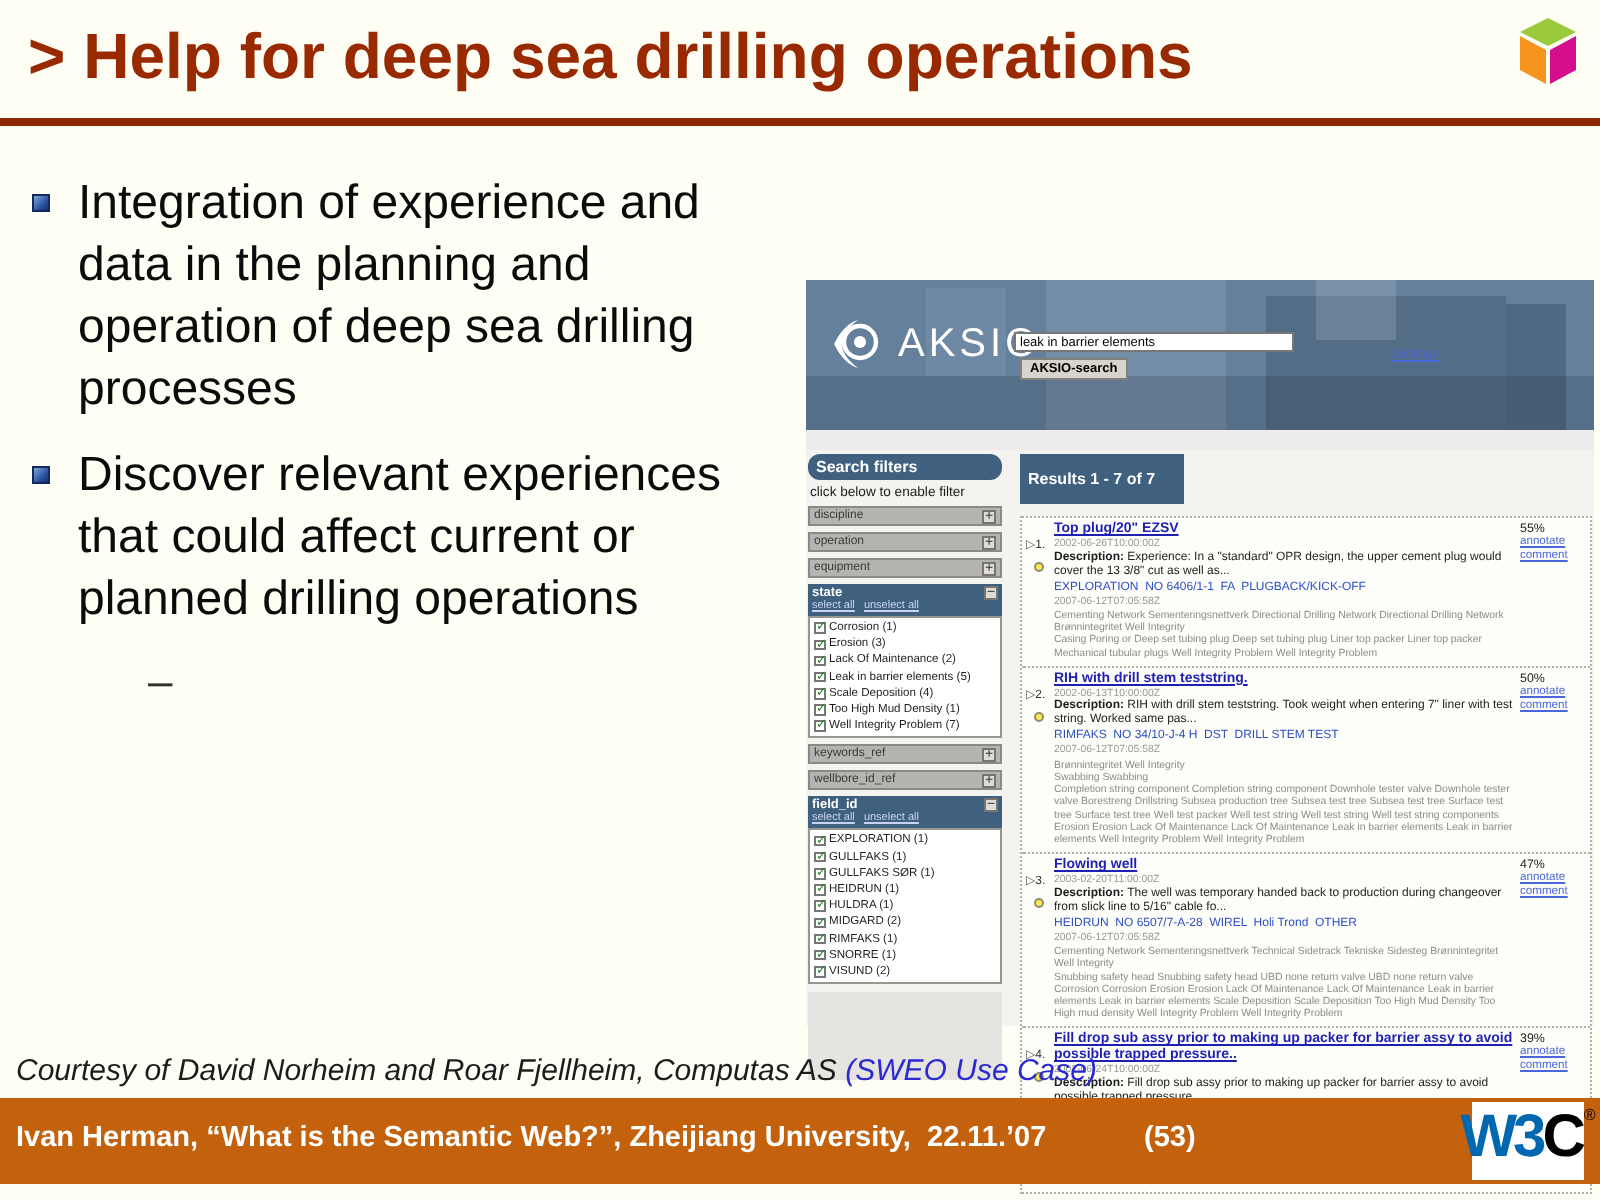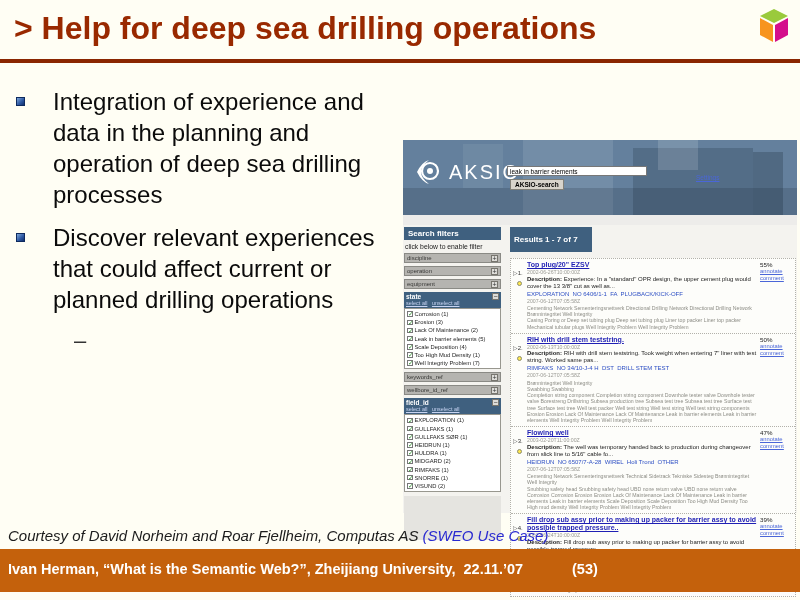--- a/index.html
+++ b/index.html
@@ -6,21 +6,21 @@
   body { width:800px; height:600px; font-family:"Liberation Sans", sans-serif; }
   .slide { position:relative; width:800px; height:600px; background:#fffef4; overflow:hidden; }
 
   
   .title { position:absolute; left:14px; top:10px; font-size:32px; font-weight:bold; color:#992900; }
   .title-rule { position:absolute; left:0; top:59px; width:800px; height:4px; background:#8a2600; }
   .cube-logo { position:absolute; right:10px; top:8px; width:32px; height:36px; }
 
   
   .bullets { position:absolute; left:12px; top:86px; width:392px; }
-  .bullet { display:flex; margin-bottom:12px;gap:14px; }
+  .bullet { display:flex; margin-bottom:12px; }
   .bullet-marker { flex:none; width:9px; height:9px; margin:11px 14px 0 4px;
     background:linear-gradient(135deg,#7fa8d9 0%,#2a55a0 60%,#12306b 100%); border:1px solid #0e2a5e; }
   .bullet-text { font-size:24px; line-height:31px; color:#0b0b0b; width:355px; }
   .sub-bullet { display:flex; margin:2px 0 0 62px; }
   .sub-marker { flex:none; font-size:22px; color:#333; margin:0 10px 0 0; line-height:28px; }
   .sub-text { font-size:22px; line-height:28px; color:#0b0b0b; width:258px; }
 
   
   .shot { position:absolute; left:403px; top:140px; width:394px; height:373px; background:#f4f3ef; }
 
@@ -37,21 +37,21 @@
   .aksio-name { color:#fff; font-size:20px; letter-spacing:2px; margin-left:4px; }
   .search-input { position:absolute; left:104px; top:26px; width:140px; height:10px; border:1px solid #777;
     background:#fff; font-size:6.5px; padding:0 2px; font-family:"Liberation Sans", sans-serif; }
   .search-btn { position:absolute; left:107px; top:39px; height:11px; font-size:6.5px; font-weight:bold;
     background:#d8d4cc; border:1px solid #828078; padding:0 4px; font-family:"Liberation Sans", sans-serif; }
   .header-link { position:absolute; left:293px; top:34px; font-size:6.5px; color:#4a66d8; text-decoration:underline; }
   .shot-subheader { position:absolute; left:0; top:75px; width:394px; height:10px; background:#edecea; }
 
   
   .filters-panel { position:absolute; left:1px; top:87px; width:97px; }
-  .panel-head { background:#3f607f; color:#fff; font-weight:bold; font-size:8px; padding:2px 4px; }
+  .panel-head { background:#3f607f; color:#fff; font-weight:bold; font-size:8px; padding:2px 4px;border-radius:6px; }
   .filters-caption { font-size:6.8px; color:#1c1c1c; margin:3px 0 3px 1px; }
   .fbar { height:10px; background:#b5b4b0; border:1px solid #8a8a85; margin-bottom:3px;
     display:flex; justify-content:space-between; align-items:center; font-size:6px; color:#3a3a38; padding:0 2px; }
   .pm-box { width:7px; height:7px; background:#dddcd8; border:1px solid #77756e; font-size:7px;
     line-height:5px; text-align:center; color:#333; }
   .fgroup-head { background:#3f607f; color:#fff; padding:1px 2px 2px; margin-bottom:0; }
   .fgroup-top { display:flex; justify-content:space-between; align-items:center; }
   .fgroup-label { font-size:6.5px; font-weight:bold; }
   .select-links { font-size:5.5px; }
   .select-links span { color:#c8d4f2; text-decoration:underline; margin-right:3px; }
@@ -370,15 +370,20 @@
 
       </div>
     </div>
   </div>
 
   <div class="courtesy"><span>Courtesy of David Norheim and Roar Fjellheim, Computas AS </span><span class="link">(SWEO Use Case)</span></div>
 
   <div class="footer">
     <div class="footer-text">Ivan Herman, “What is the Semantic Web?”, Zheijiang University,  22.11.’07</div>
     <div class="footer-page">(53)</div>
+    <div class="w3c-logo">
+      <span class="w3">W3</span>
+        <span class="c">C</span>
+        <span class="reg">®</span>
+    </div>
   </div>
 
 </div>
 
 </body></html>

